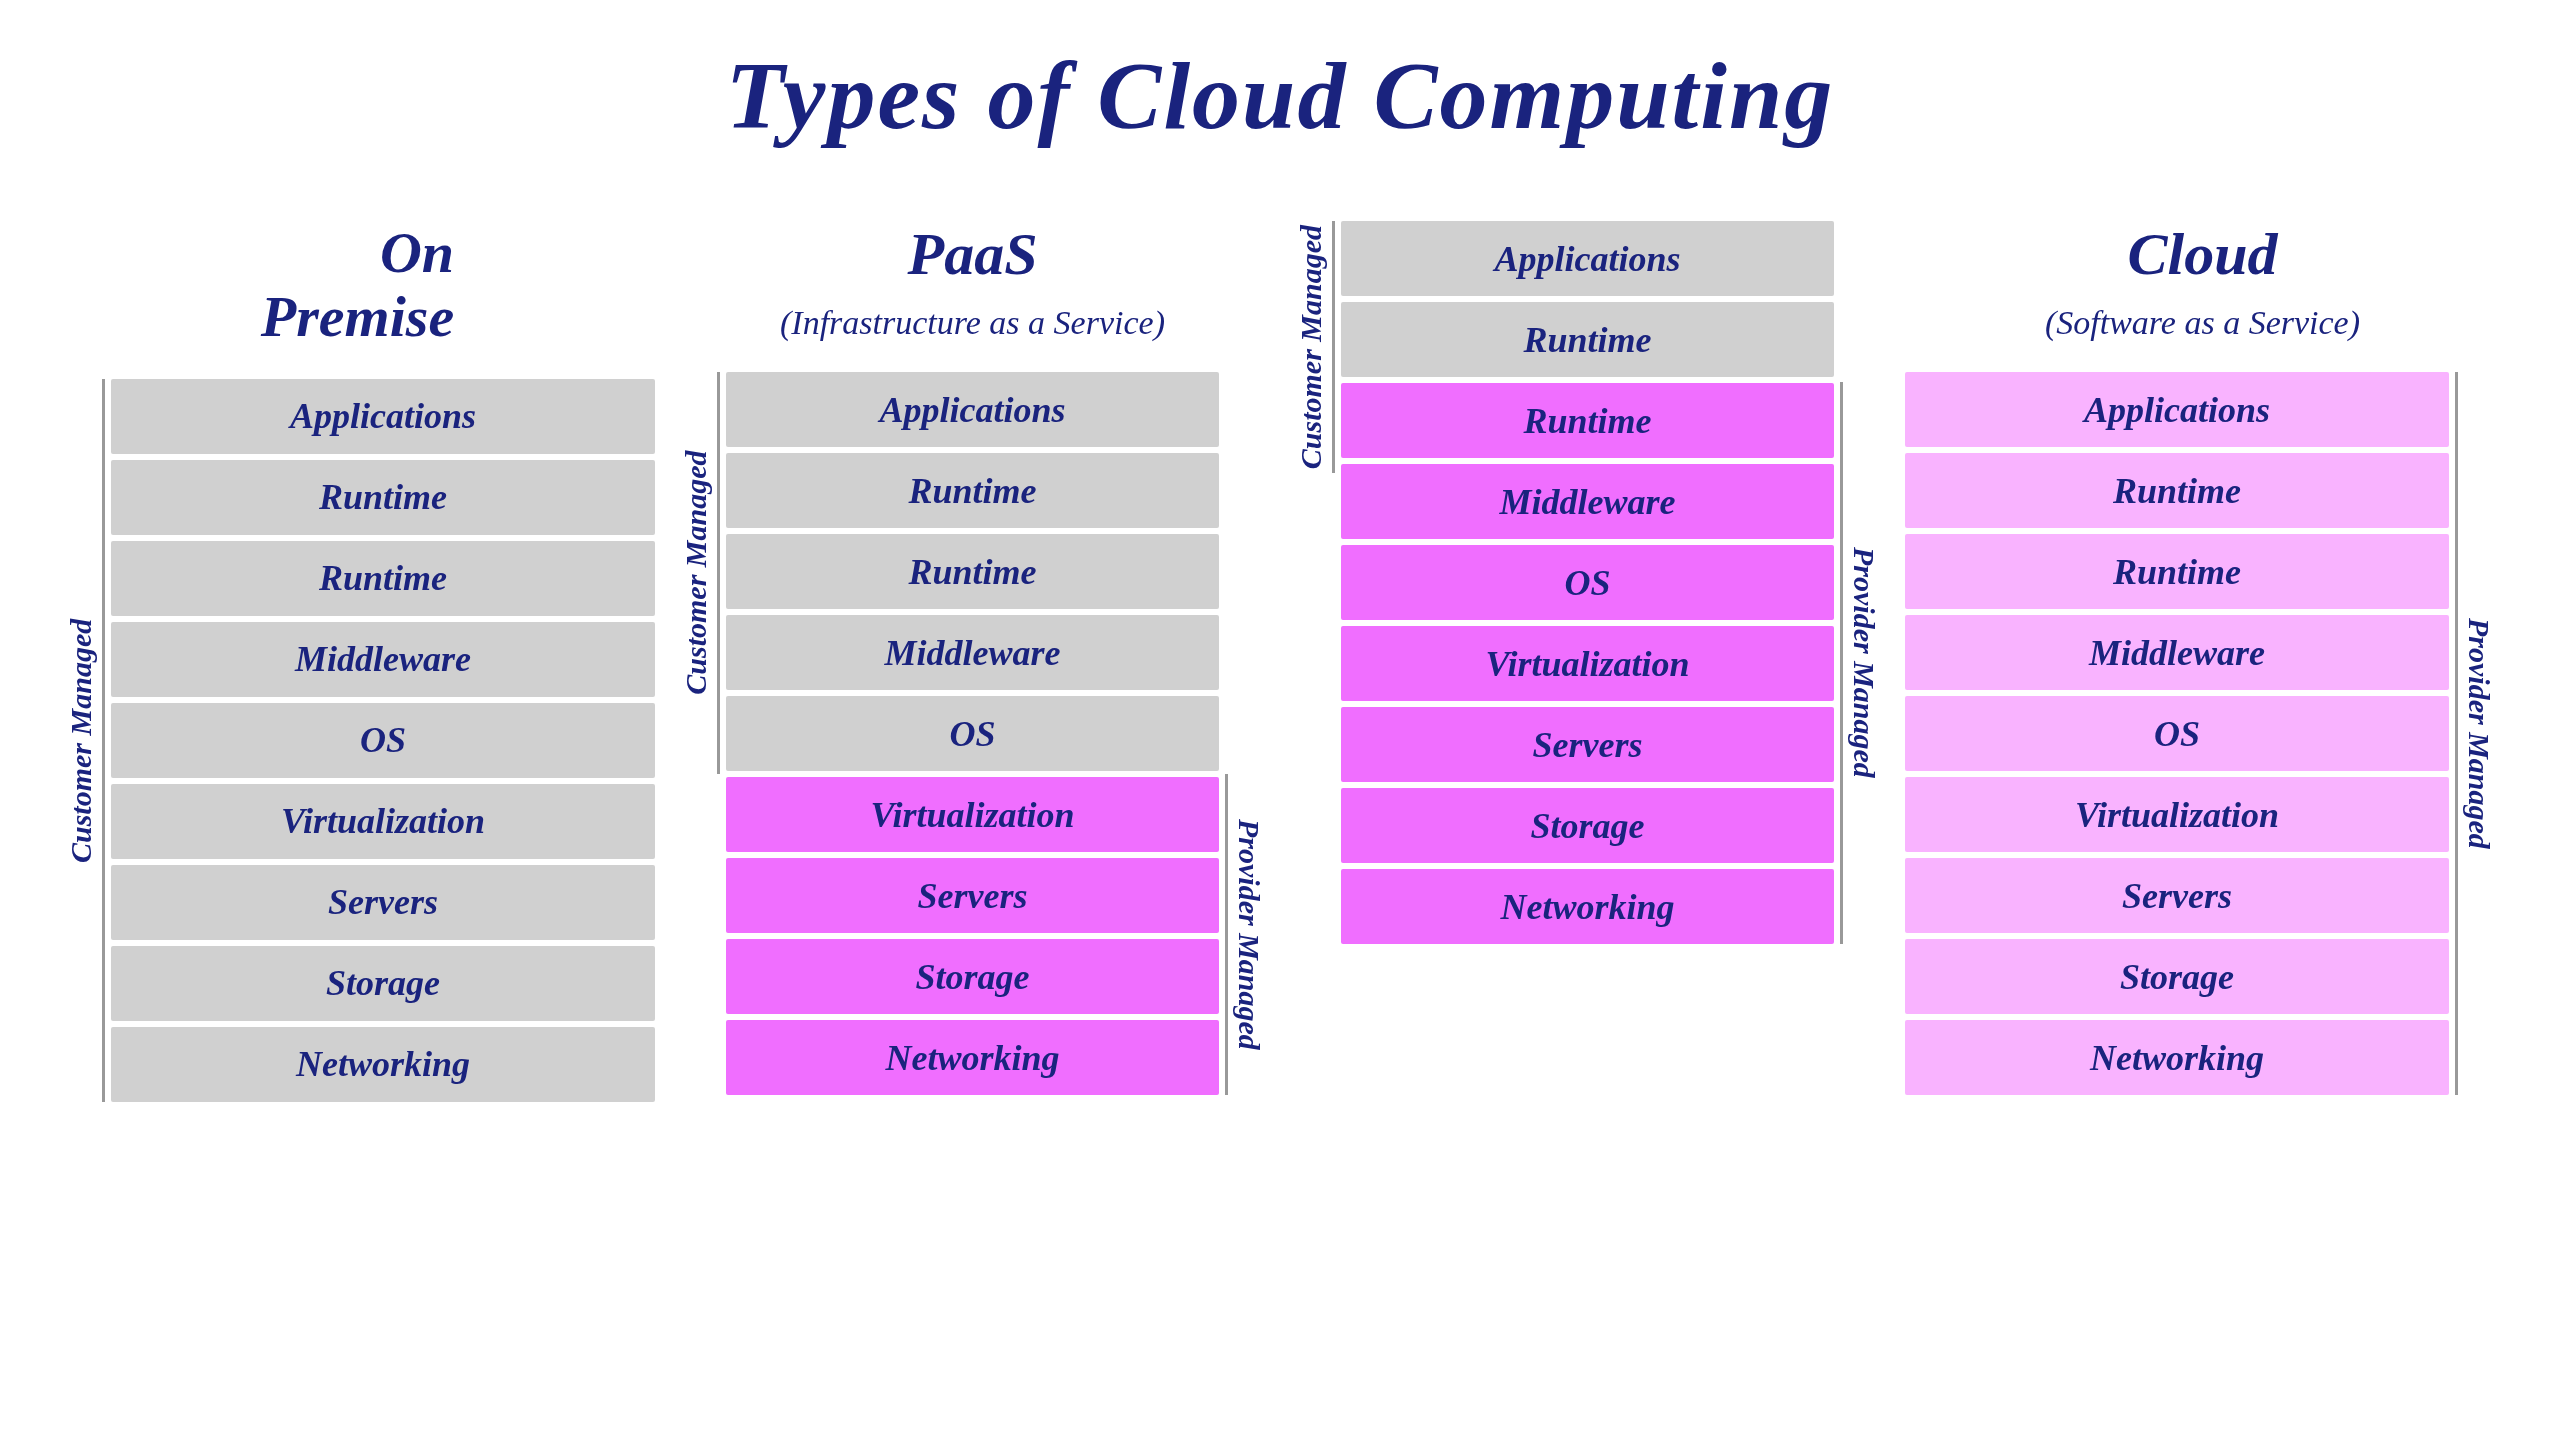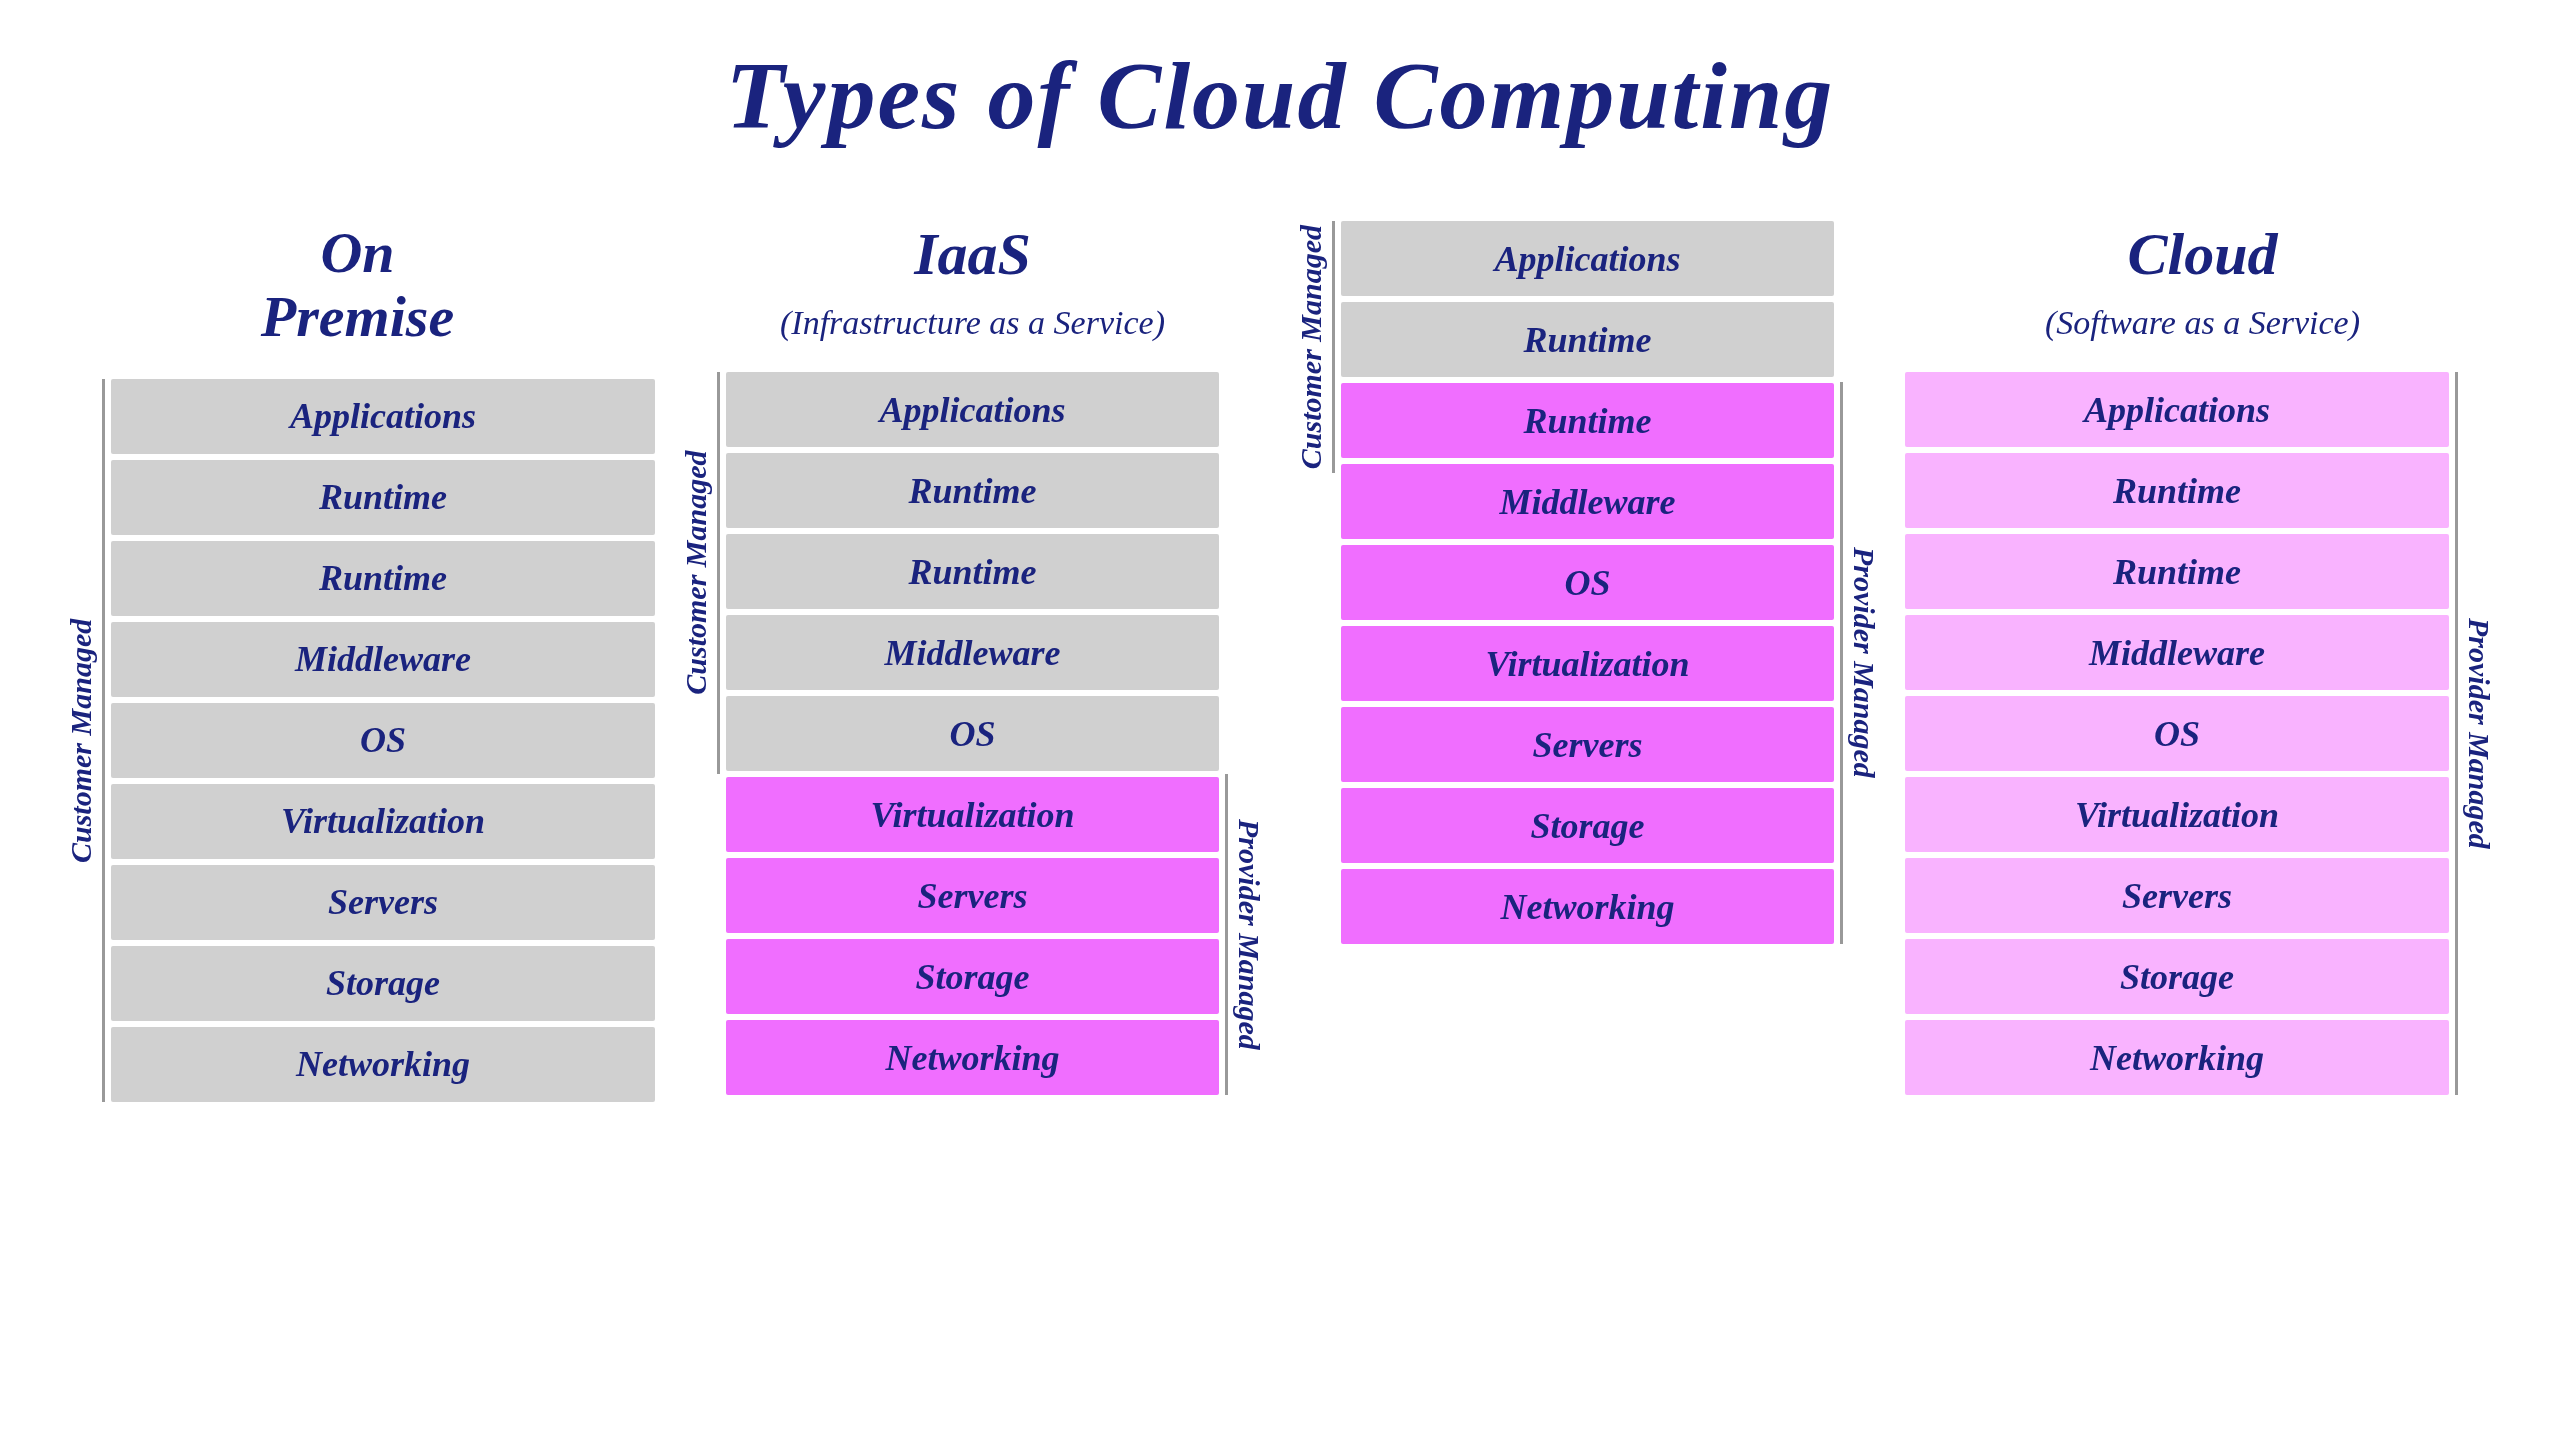--- a/index.html
+++ b/index.html
@@ -34,20 +34,21 @@
       align-items: center;
       justify-content: center;
     }
 
     .col-title {
       font-size: 60px;
       font-style: italic;
       font-weight: bold;
       color: #1a237e;
       line-height: 1.1;
+      text-align: right;
     }
 
     .col-subtitle {
       font-size: 34px;
       font-style: italic;
       color: #1a237e;
       margin-top: 17px;
     }
 
     .stack-row {
@@ -179,21 +180,21 @@
         <div class="stack-row row-gray">Virtualization</div>
         <div class="stack-row row-gray">Servers</div>
         <div class="stack-row row-gray">Storage</div>
         <div class="stack-row row-gray">Networking</div>
       </div>
     </div>
   </div>
 
   <div class="col-block">
     <div class="col-header">
-      <div class="col-title">IaaS</div>
+      <div class="col-title">PaaS</div>
       <div class="col-subtitle">(Infrastructure as a Service)</div>
     </div>
     <div class="rows-with-labels">
 
       <div class="left-bracket-area" style="flex-direction:column;">
         <div style="display:flex;flex-direction:row;align-items:stretch;flex:5;">
           <div class="bracket-label">Customer Managed</div>
           <div class="bracket-vertical"></div>
         </div>
         <div style="flex:4;display:flex;flex-direction:row;"></div>

